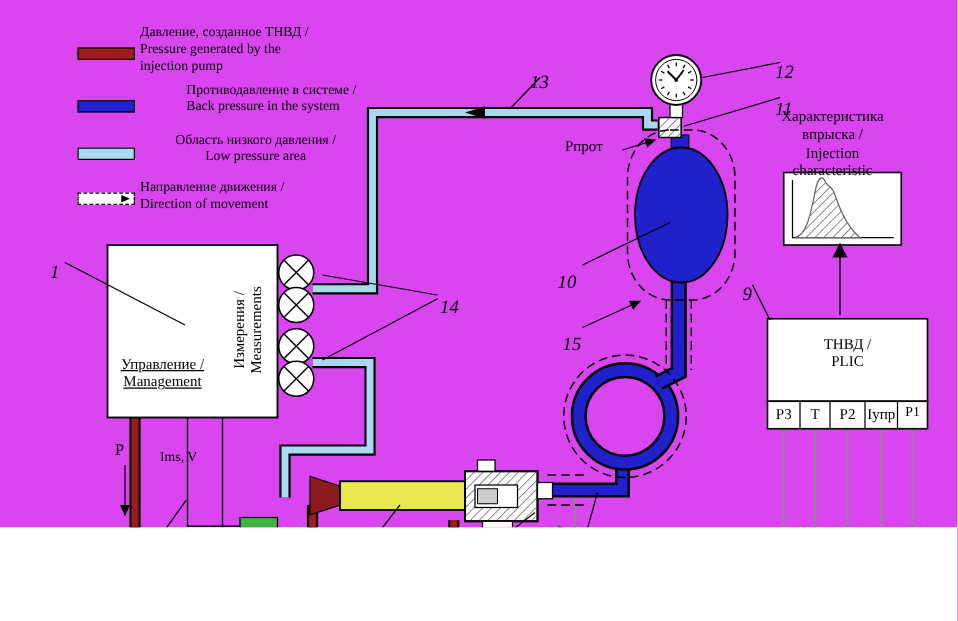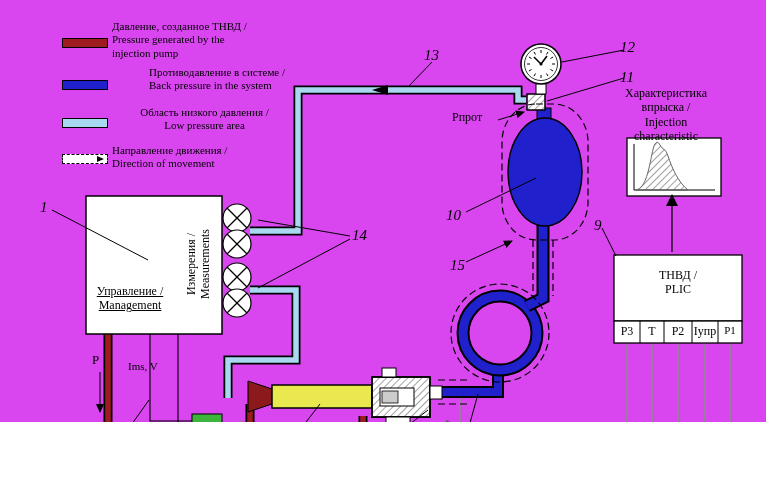--- a/index.html
+++ b/index.html
@@ -6,21 +6,21 @@
   .canvas{position:relative;width:766px;height:422px;background:#d946ef;
           font-family:"Liberation Serif",serif;overflow:hidden;}
   .canvas svg{position:absolute;left:0;top:0;}
   .lbl{position:absolute;white-space:pre-line;color:#000;line-height:1.2;}
   .leg-text{font-size:11px;line-height:1.22;width:185px;}
   .swatch{position:absolute;width:46px;height:10px;border:1px solid #000;box-sizing:border-box;}
   .swatch-dashed{border:1px dashed #000;background:#fff;}
   .dir-tri{position:absolute;right:3px;top:1px;width:0;height:0;
            border-top:3px solid transparent;border-bottom:3px solid transparent;
            border-left:7px solid #000;}
-  .num{font-style:italic;font-size:15px;}
+  .num{font-style:italic;font-size:15px;margin-top:11px;}
   .ital{}
   .center{text-align:center;}
   .rot{transform:rotate(-90deg);}
 </style>
 </head>
 <body>
 
 <div class="canvas">
 
   <svg width="766" height="497" viewBox="0 0 766 497">

